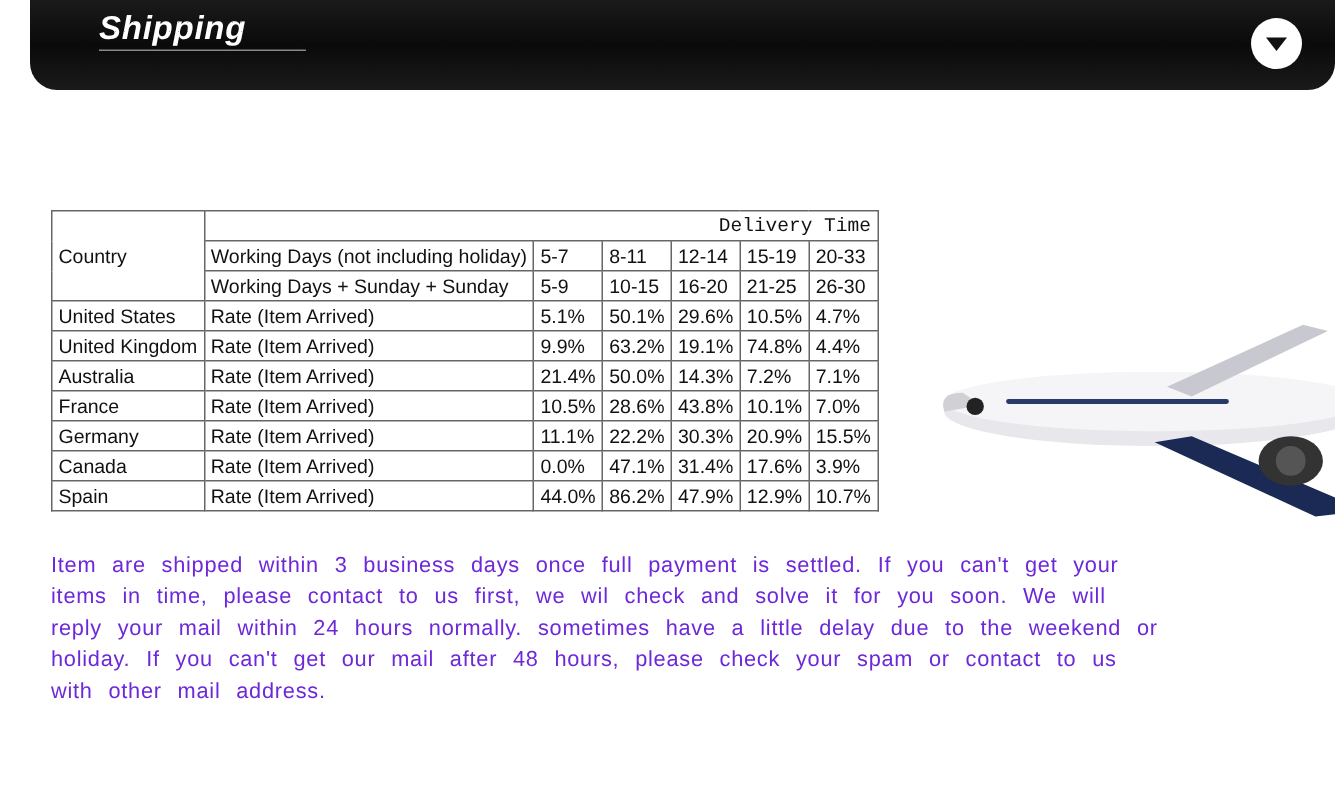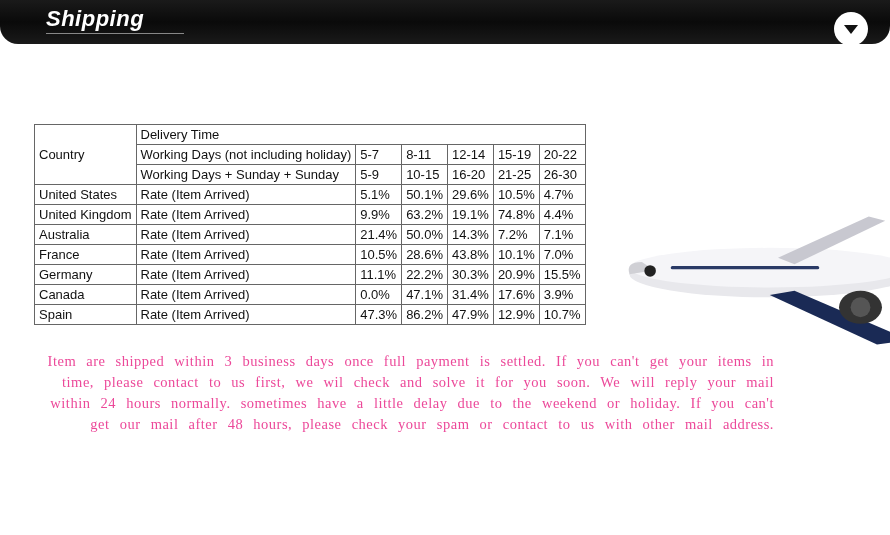--- a/index.html
+++ b/index.html
@@ -7,25 +7,26 @@
     width: 890px;
     height: 535px;
     font-family: Arial, sans-serif;
     background: #fff;
     overflow: hidden;
     position: relative;
   }
   .header {
     background: linear-gradient(to bottom, #1a1a1a 0%, #0a0a0a 50%, #1a1a1a 100%);
     background-color: #111;
-    height: 44px;
+    height: 60px;
     position: relative;
     border-radius: 0 0 18px 18px;
     padding: 6px 0 0 46px;
     color: #fff;
+    margin-left: 20px;
   }
   .header::before {
     content:"";
     position:absolute;
     inset:0;
     background-image: radial-gradient(#2a2a2a 0.5px, transparent 0.5px);
     background-size: 6px 6px;
     border-radius: 0 0 18px 18px;
     pointer-events:none;
     opacity:0.35;
@@ -69,31 +70,30 @@
     font-size: 13px;
     color: #111;
   }
   table td, table th {
     border: 1px solid #666;
     padding: 2px 4px;
     text-align: left;
     font-weight: normal;
     white-space: nowrap;
   }
-  .delivery-header { text-align: left; }
+  .delivery-header { text-align: right; font-family: Liberation Mono, monospace; }
   .desc {
     margin-top: 26px;
-    font-family: Liberation Serif, serif;
+    font-family: Liberation Sans, sans-serif;
     font-size: 14.5px;
-    color: #ec4899;
+    color: #6d28d9;
     letter-spacing: 0.5px;
     word-spacing: 6px;
     line-height: 1.45;
     max-width: 740px;
-    text-align: right;
   }
   .plane {
     position: absolute;
     right: -20px;
     top: 200px;
     width: 330px;
     pointer-events:none;
   }
 </style>
 </head>
@@ -114,21 +114,21 @@
         <tr>
       <td rowspan="3">Country</td>
       <td colspan="6" class="delivery-header">Delivery Time</td>
     </tr>
     <tr>
       <td>Working Days (not including holiday)</td>
       <td>5-7</td>
       <td>8-11</td>
       <td>12-14</td>
       <td>15-19</td>
-      <td>20-22</td>
+      <td>20-33</td>
     </tr>
     <tr>
       <td>Working Days + Sunday + Sunday</td>
       <td>5-9</td>
       <td>10-15</td>
       <td>16-20</td>
       <td>21-25</td>
       <td>26-30</td>
     </tr>
     </tbody>
@@ -183,21 +183,21 @@
           <td>Rate (Item Arrived)</td>
           <td>0.0%</td>
           <td>47.1%</td>
           <td>31.4%</td>
           <td>17.6%</td>
           <td>3.9%</td>
         </tr>
         <tr>
           <td>Spain</td>
           <td>Rate (Item Arrived)</td>
-          <td>47.3%</td>
+          <td>44.0%</td>
           <td>86.2%</td>
           <td>47.9%</td>
           <td>12.9%</td>
           <td>10.7%</td>
         </tr>
       </tbody>
   </table>
 
   <div class="desc">Item are shipped within 3 business days once full payment is settled. If you can't get your items in time, please contact to us first, we wil check and solve it for you soon. We will reply your mail within 24 hours normally. sometimes have a little delay due to the weekend or holiday. If you can't get our mail after 48 hours, please check your spam or contact to us with other mail address.</div>
 </div>

